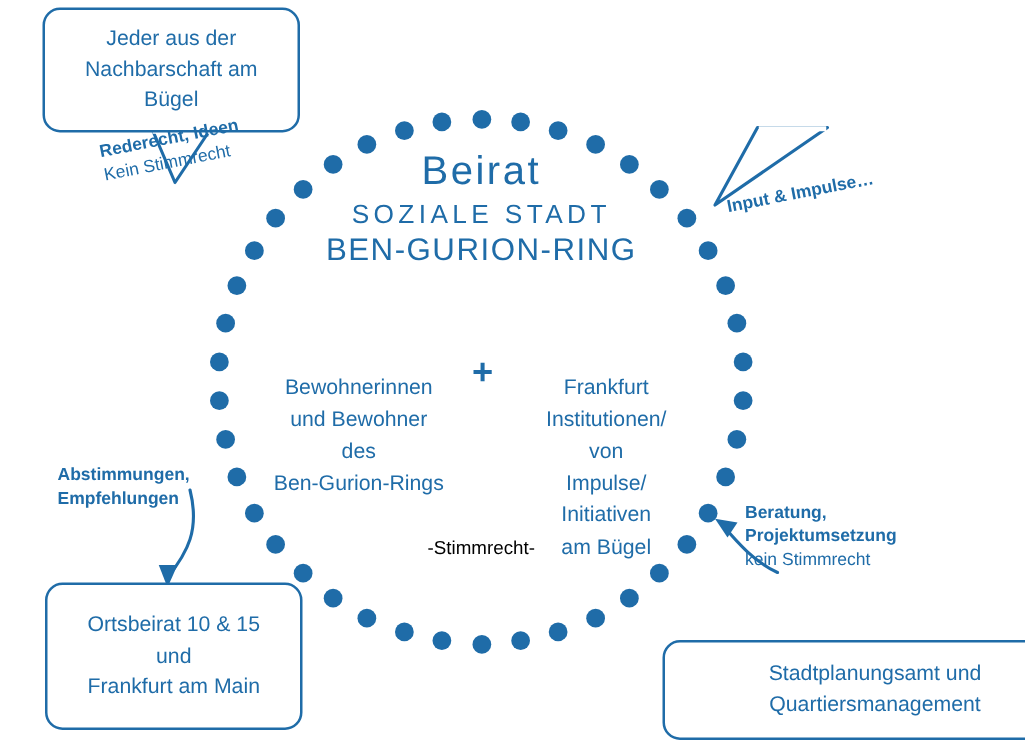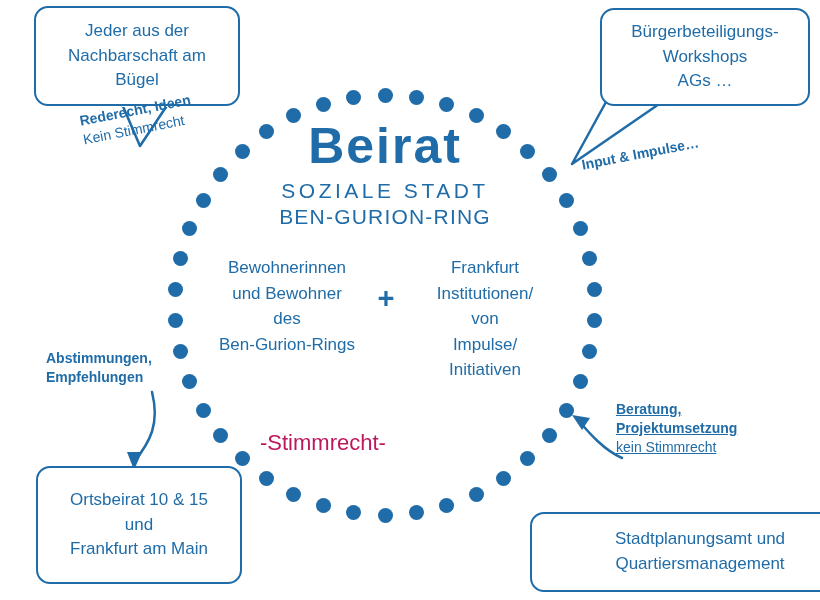--- a/index.html
+++ b/index.html
@@ -65,70 +65,71 @@
   #center-text {
     position: absolute;
     left: 195px;
     top: 120px;
     width: 380px;
     text-align: center;
     color: #1f6ca8;
     z-index: 3;
   }
   #title-main {
-    font-size: 50px;
-    font-weight: bold;
+    font-size: 32px;
+    font-weight: normal;
     letter-spacing: 2px;
     line-height: 1.05;
   }
   #title-sub1 {
     font-size: 21px;
     letter-spacing: 3.5px;
     margin-top: 6px;
   }
   #title-sub2 {
-    font-size: 21px;
+    font-size: 25px;
     letter-spacing: 1.2px;
     margin-top: 2px;
   }
 
   #columns {
     position: absolute;
     left: 198px;
     top: 255px;
     width: 376px;
     display: flex;
     align-items: flex-start;
     justify-content: center;
     color: #1f6ca8;
     z-index: 3;
   }
   .col {
     width: 164px;
     text-align: center;
     font-size: 17px;
     line-height: 1.5;
+    margin-top: 42px;
   }
   .col span { display: block; }
   #plus {
     width: 34px;
     text-align: center;
     font-size: 29px;
     font-weight: bold;
     line-height: 1.1;
     padding-top: 28px;
   }
   #stimmrecht {
     position: absolute;
     left: 260px;
     top: 430px;
     width: 250px;
-    text-align: left;
-    color: #be185d;
-    font-size: 22px;
+    text-align: center;
+    color: #000000;
+    font-size: 15px;
     z-index: 3;
   }
 
   
   .annot {
     position: absolute;
     color: #1f6ca8;
     font-size: 14px;
     line-height: 1.35;
     z-index: 6;
@@ -139,22 +140,22 @@
   #annot-tl {
     left: 78px; top: 112px;
     transform: rotate(-11deg);
     transform-origin: left top;
   }
   #annot-tr {
     left: 580px; top: 156px;
     transform: rotate(-11deg);
     transform-origin: left top;
   }
-  #annot-bl { left: 46px; top: 349px; }
-  #annot-br { left: 616px; top: 400px; text-decoration: underline; }
+  #annot-bl { left: 46px; top: 370px; }
+  #annot-br { left: 596px; top: 400px; }
 
   
   #connectors {
     position: absolute;
     left: 0; top: 0;
     width: 820px; height: 600px;
     z-index: 4;
     pointer-events: none;
   }
 </style>
@@ -236,36 +237,32 @@
       <span>des</span>
       <span>Ben-Gurion-Rings</span>
     </div>
     <div id="plus">+</div>
     <div class="col">
       <span>Frankfurt</span>
       <span>Institutionen/</span>
       <span>von</span>
       <span>Impulse/</span>
       <span>Initiativen</span>
+      <span>am Bügel</span>
     </div>
   </div>
 
   <div id="stimmrecht">-Stimmrecht-</div>
 
   <div class="box" id="box-top-left">
     <span>Jeder aus der</span>
     <span>Nachbarschaft am</span>
     <span>Bügel</span>
   </div>
 
-  <div class="box" id="box-top-right">
-    <span>Bürgerbeteiligungs-</span>
-    <span>Workshops</span>
-    <span>AGs …</span>
-  </div>
 
   <div class="box" id="box-bot-left">
     <span>Ortsbeirat 10 &amp; 15</span>
     <span>und</span>
     <span>Frankfurt am Main</span>
   </div>
 
   <div class="box" id="box-bot-right">
     <span>Stadtplanungsamt und</span>
     <span>Quartiersmanagement</span>

